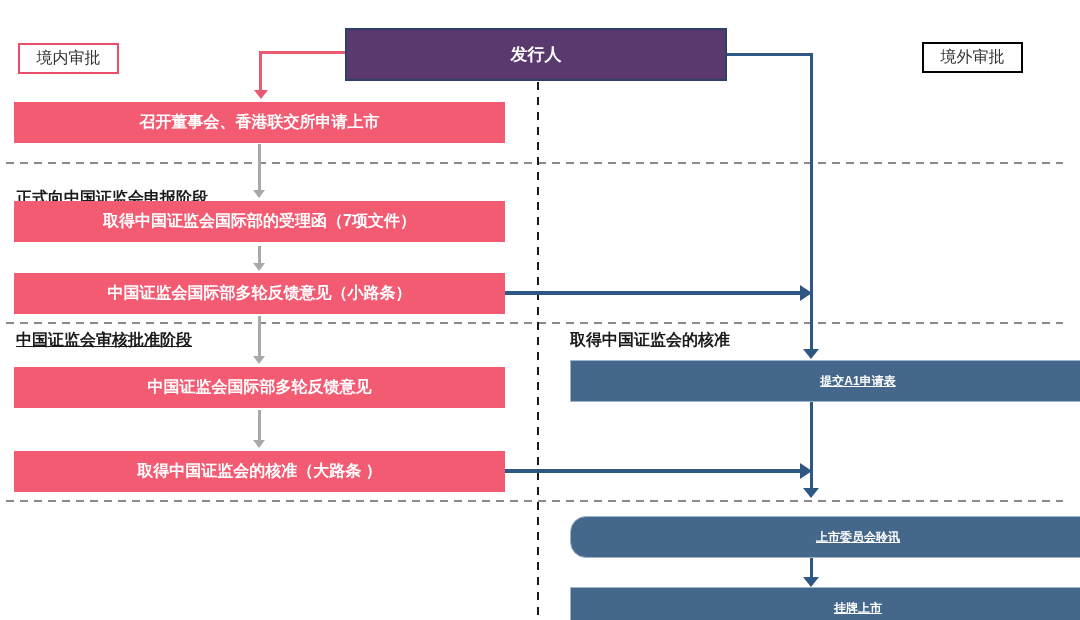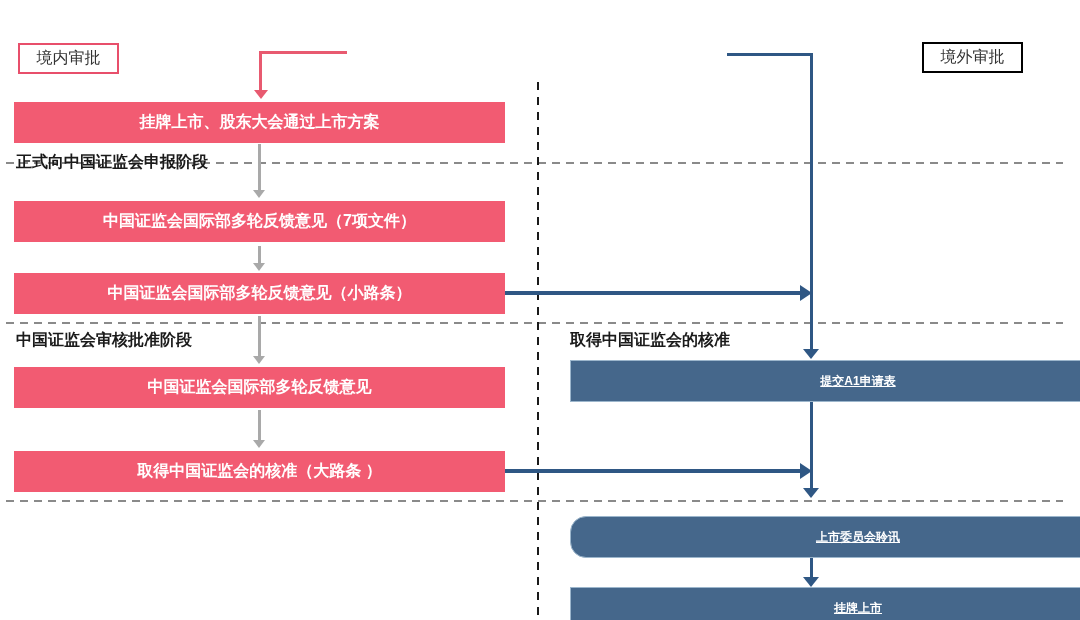--- a/index.html
+++ b/index.html
@@ -80,31 +80,32 @@
   <div class="seg gray" style="left:258px;top:226px;width:3px;height:17px;"></div>
   <div class="ah ah-down-gray" style="left:253px;top:243px;"></div>
 
   <div class="seg gray" style="left:258px;top:296px;width:3px;height:40px;"></div>
   <div class="ah ah-down-gray" style="left:253px;top:336px;"></div>
 
   <div class="seg gray" style="left:258px;top:390px;width:3px;height:30px;"></div>
   <div class="ah ah-down-gray" style="left:253px;top:420px;"></div>
 
   <div class="box tag tag-domestic">境内审批</div>
+  <div class="box issuer-box">发行人</div>
   <div class="box tag tag-overseas">境外审批</div>
 
-  <div class="box pink-box" style="top:82px;">挂牌上市、股东大会通过上市方案</div>
+  <div class="box pink-box" style="top:82px;">召开董事会、香港联交所申请上市</div>
 
-  <div class="stage-label" style="left:16px;top:132px;font-family:Liberation Mono, monospace;">正式向中国证监会申报阶段</div>
+  <div class="stage-label" style="left:16px;top:168px;font-family:Liberation Mono, monospace;">正式向中国证监会申报阶段</div>
 
-  <div class="box pink-box" style="top:181px;">中国证监会国际部多轮反馈意见（7项文件）</div>
+  <div class="box pink-box" style="top:181px;">取得中国证监会国际部的受理函（7项文件）</div>
 
   <div class="box pink-box" style="top:253px;">中国证监会国际部多轮反馈意见（小路条）</div>
 
-  <div class="stage-label" style="left:16px;top:310px;">中国证监会审核批准阶段</div>
+  <div class="stage-label" style="left:16px;top:310px;text-decoration:underline;">中国证监会审核批准阶段</div>
 
   <div class="box pink-box" style="top:347px;">中国证监会国际部多轮反馈意见</div>
 
   <div class="box pink-box" style="top:431px;">取得中国证监会的核准（大路条 ）</div>
 
   <div class="stage-label" style="left:570px;top:310px;">取得中国证监会的核准</div>
 
   <div class="box blue-box" style="top:340px;">提交A1申请表</div>
 
   <div class="box blue-box" style="top:496px;border-radius:16px;">上市委员会聆讯</div>

